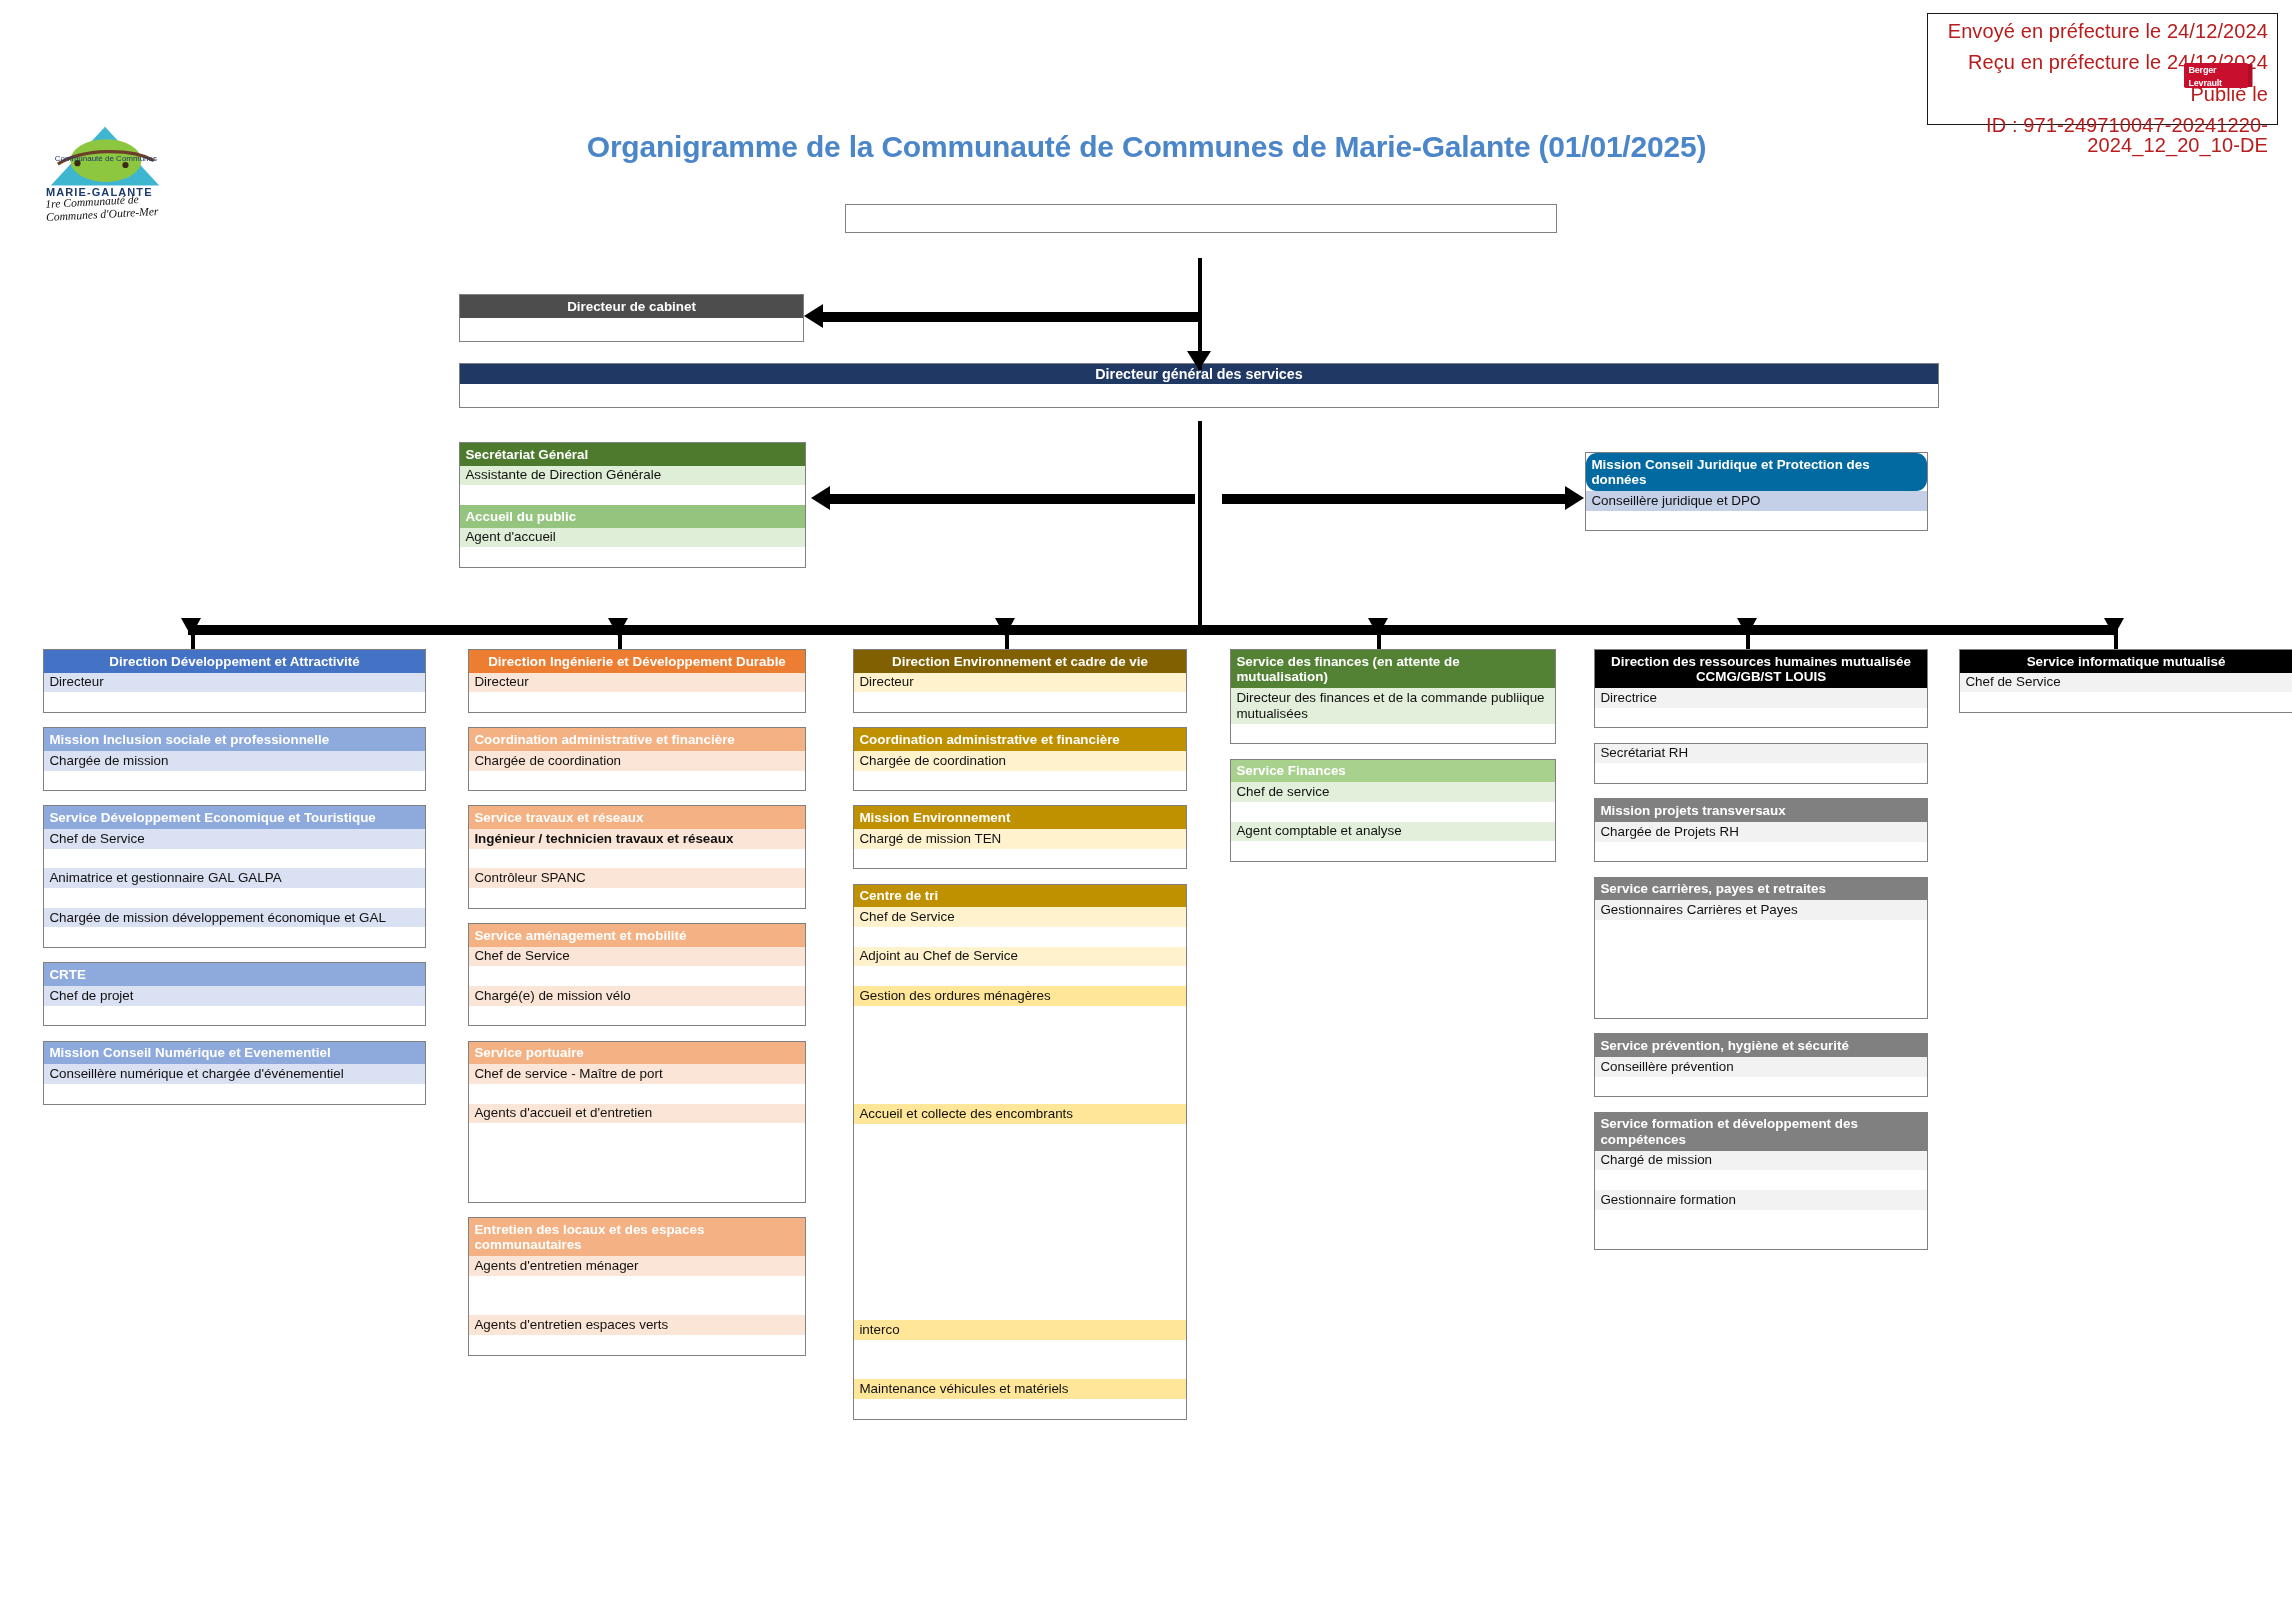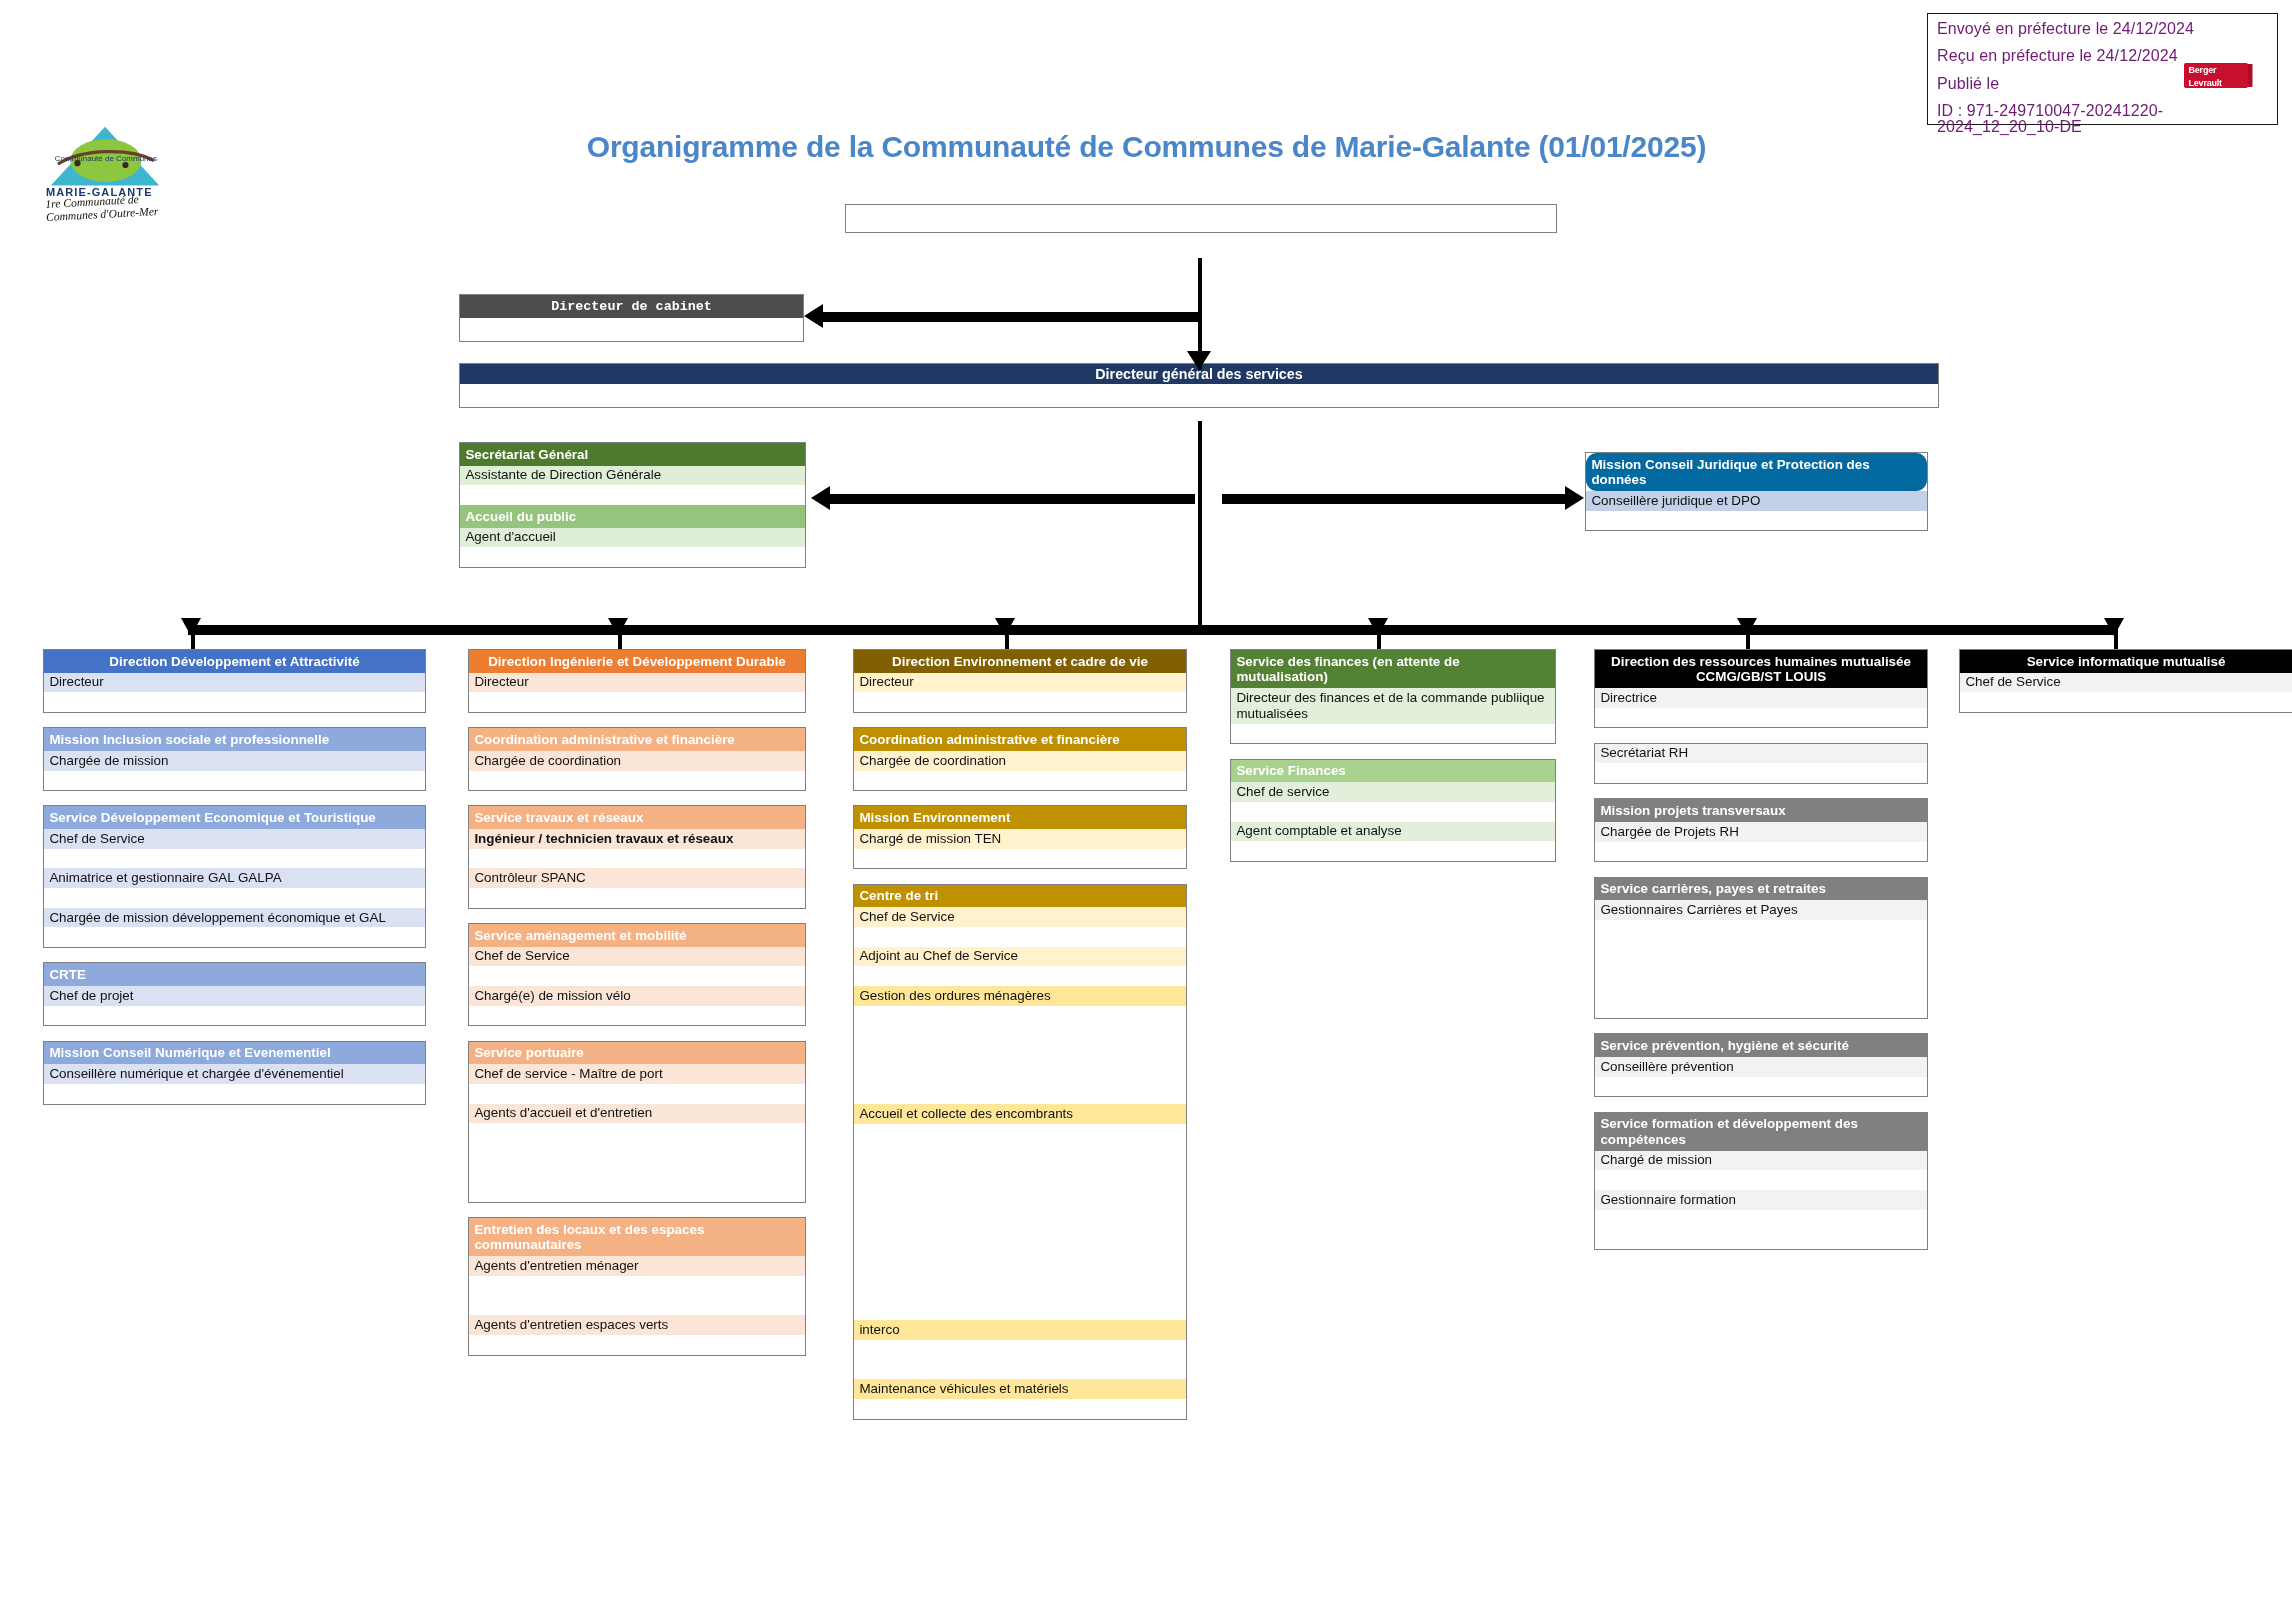--- a/index.html
+++ b/index.html
@@ -13,22 +13,23 @@
   }
   .abs { position:absolute; }
 
   
   #prefecture-box {
     left:1927px; top:12.5px; width:351px; height:112px;
     border:1.8px solid #1a1a1a; background:#fff;
     padding:7.2px 9px 0 9px;
   }
   #prefecture-box .line {
-    font-size:16px; color:#701a75; line-height:1.0; margin-bottom:11.6px;
+    font-size:20px; color:#b91c1c; line-height:1.0; margin-bottom:11.6px;
     letter-spacing:0.1px;
+    text-align:right;
   }
   #bl-logo {
     position:absolute; right:29px; top:49px; width:64px; height:25px;
     background:#c8102e; border-radius:1.8px;
     box-shadow: 5.4px 0 0 -0.9px #b00c26;
   }
   #bl-logo span{
     display:block; color:#fff; font-size:9px; font-weight:bold;
     line-height:9px; padding:3.6px 0 0 4.5px; letter-spacing:-0.2px;
   }
@@ -62,21 +63,21 @@
   .box .hdr.center { text-align:center; }
   .box .row {
     font-size:13.4px; color:#111; padding:1.8px 5.4px 1.8px 5.4px; line-height:1.2;
   }
 
   
   #box-presidente { left:845px; top:204px; width:712px; }
   #box-presidente .hdr { background:#ff44e0; text-align:center; font-size:14.3px; padding:5.4px; }
   #box-presidente .blank { height:27px; }
 
-  #box-cabinet { left:459px; top:294px; width:345px;font-family:Liberation Mono, monospace; }
+  #box-cabinet { left:459px; top:294px; width:345px; }
   #box-cabinet .hdr { background:#4d4d4d; text-align:center; }
   #box-cabinet .blank { height:23px; }
 
   #box-dgs { left:459px; top:363px; width:1480px; }
   #box-dgs .hdr { background:#1f3864; text-align:center; font-size:14.3px; padding:2px; }
   #box-dgs .blank { height:23px; }
 
   #box-sg { left:459px; top:442px; width:347px; }
   #box-sg .hdr1 { background:#4e7a2e; }
   #box-sg .hdr2 { background:#94c47d; }

